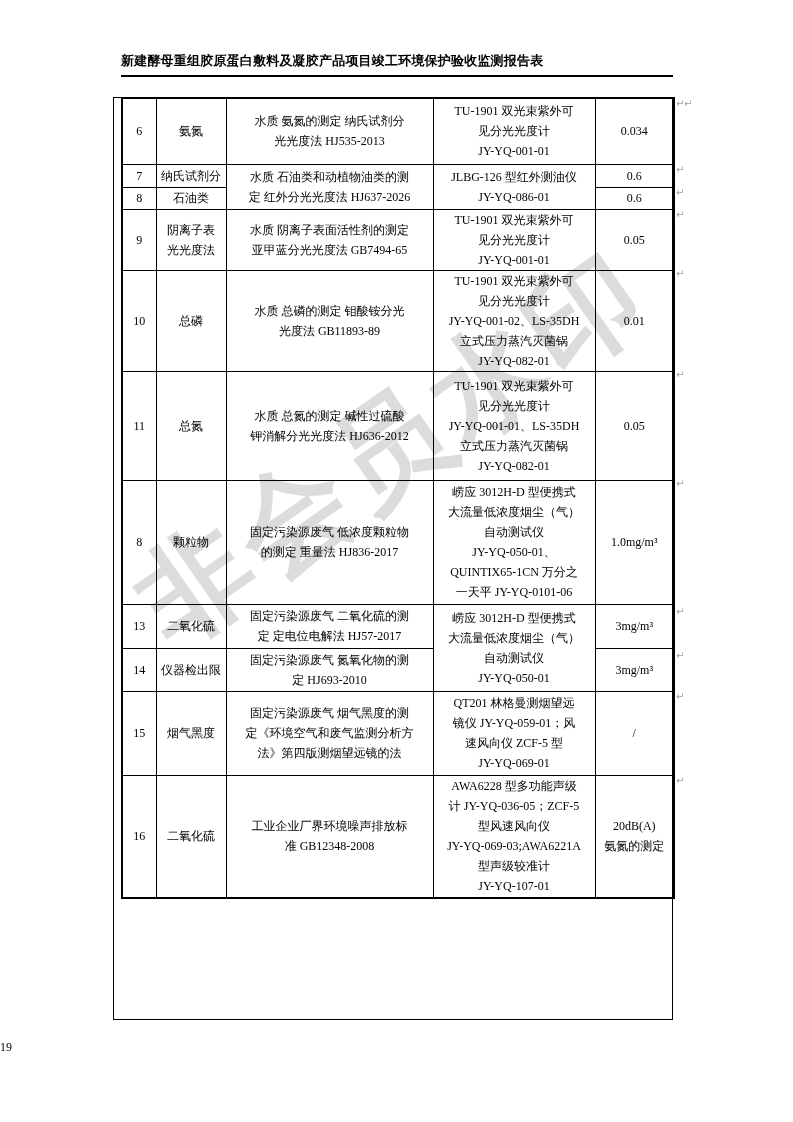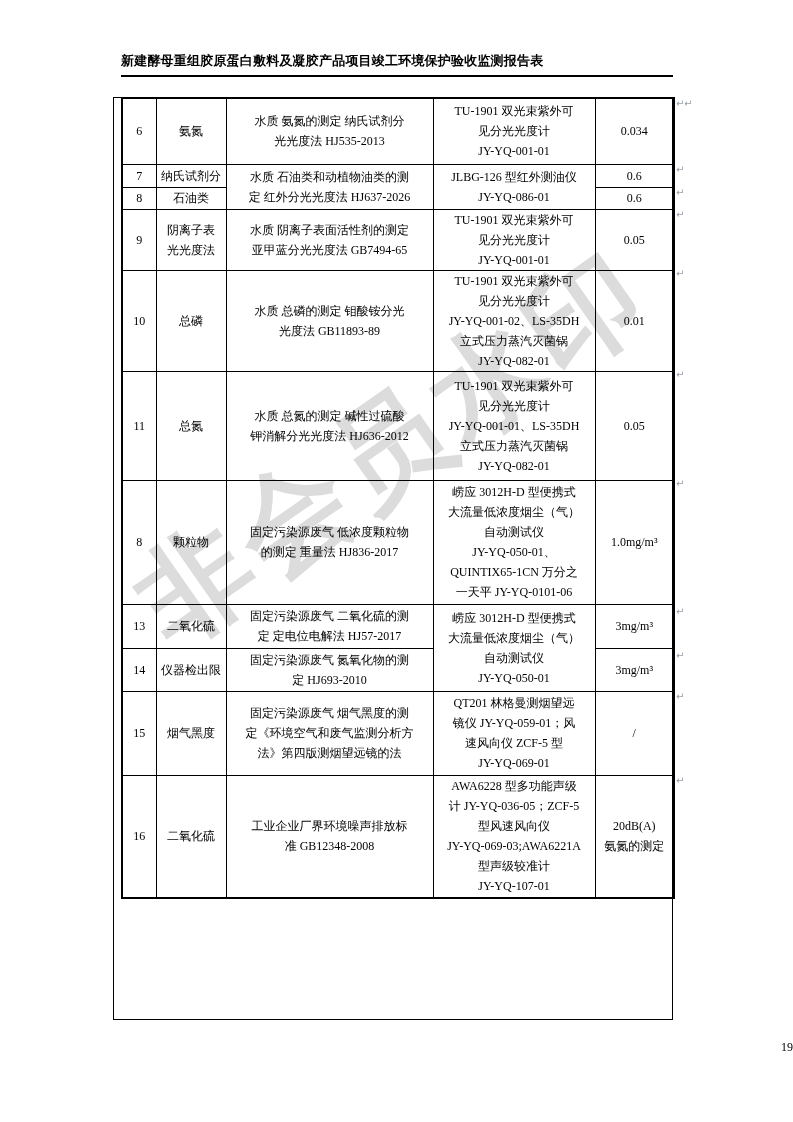--- a/index.html
+++ b/index.html
@@ -43,21 +43,21 @@
   tr.r0{height:66px}tr.r1{height:23px}tr.r2{height:22px}tr.r3{height:59px}
   tr.r4{height:101px}tr.r5{height:109px}tr.r6{height:124px}tr.r7{height:44px}
   tr.r8{height:43px}tr.r9{height:84px}tr.r10{height:123px}
   
   .pmark{
     position:absolute;z-index:2;font-family:"DejaVu Sans",sans-serif;
     font-size:10px;line-height:10px;color:#97a0ab;
   }
   
   .page-number{
-    position:absolute;left:0;top:1040px;width:793px;text-align:right;
+    position:absolute;left:0;top:1040px;width:793px;text-align:left;
     font-size:12px;z-index:2;
   }
 </style>
 </head>
 <body>
 
 <div class="watermark">非会员水印</div>
 
 <div class="doc-header">
   <div class="title">新建酵母重组胶原蛋白敷料及凝胶产品项目竣工环境保护验收监测报告表</div>

